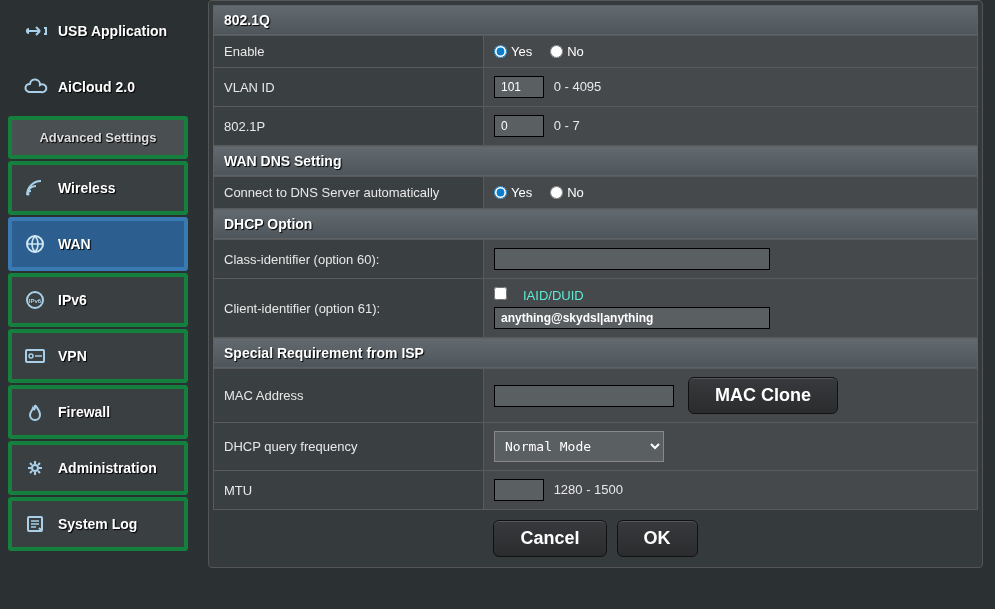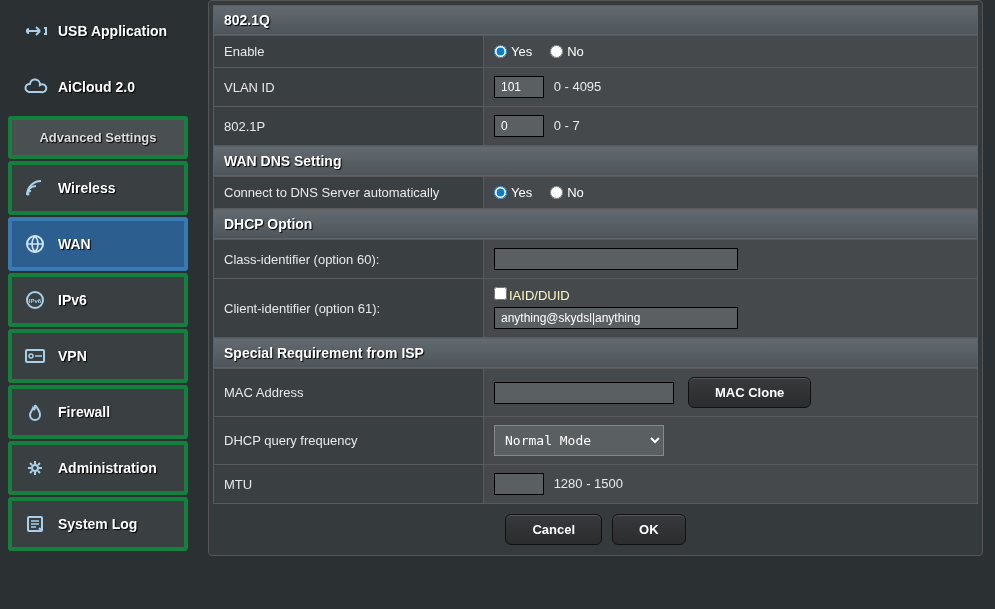--- a/index.html
+++ b/index.html
@@ -22,25 +22,25 @@
 .table { width: 100%; border-collapse: collapse; }
 .table td { border: 1px solid #5a5a5a; padding: 8px 10px; font-size: 13px; vertical-align: middle; }
 .table td.label-cell { width: 270px; background: #3a3f42; color: #e8e8e8; }
 .table td.value-cell { background: #46494c; color: #fff; }
 .radio-group { display: flex; align-items: center; gap: 6px; }
 .radio-group label { margin-right: 12px; color: #fff; display: flex; align-items: center; gap: 4px; }
 input[type="radio"] { accent-color: #0b7dc9; }
 input[type="text"] { background: #5a5f62; border: 1px solid #000000; color: #fff; padding: 3px 6px; font-size: 12px; }
 input[type="text"].small { width: 50px; }
 input[type="text"].med { width: 180px; }
-input[type="text"].wide { width: 244px; }
+input[type="text"].wide { width: 276px; font-weight: bold; }
 .hint { margin-left: 6px; color: #e8e8e8; }
-.chk-label { color: #fef9c3; margin-left: 2px; }
+.chk-label { color: #5eead4; margin-left: 16px; }
 .stack { display: flex; flex-direction: column; gap: 4px; }
-.btn { background: linear-gradient(#37393c,#2a2c2e); border: 1px solid #111; color: #fff; font-weight: bold; padding: 7px 26px; border-radius: 6px; cursor: pointer; font-size: 13px; box-shadow: inset 0 1px 0 rgba(255,255,255,.15); }
+.btn { background: linear-gradient(#37393c,#2a2c2e); border: 1px solid #111; color: #fff; font-weight: bold; padding: 7px 26px; border-radius: 6px; cursor: pointer; font-size: 18px; box-shadow: inset 0 1px 0 rgba(255,255,255,.15); }
 .btn-row { display: flex; justify-content: center; gap: 10px; padding: 10px 0 6px 0; }
 select { background: #5a5f62; color: #fff; border: 1px solid #888; padding: 6px 6px; font-family: monospace; font-size: 13px; width: 170px; }
 .row-flex { display: flex; align-items: center; gap: 14px; }
 </style>
 </head>
 <body>
 
 <div class="container">
 
   <div class="sidebar">

